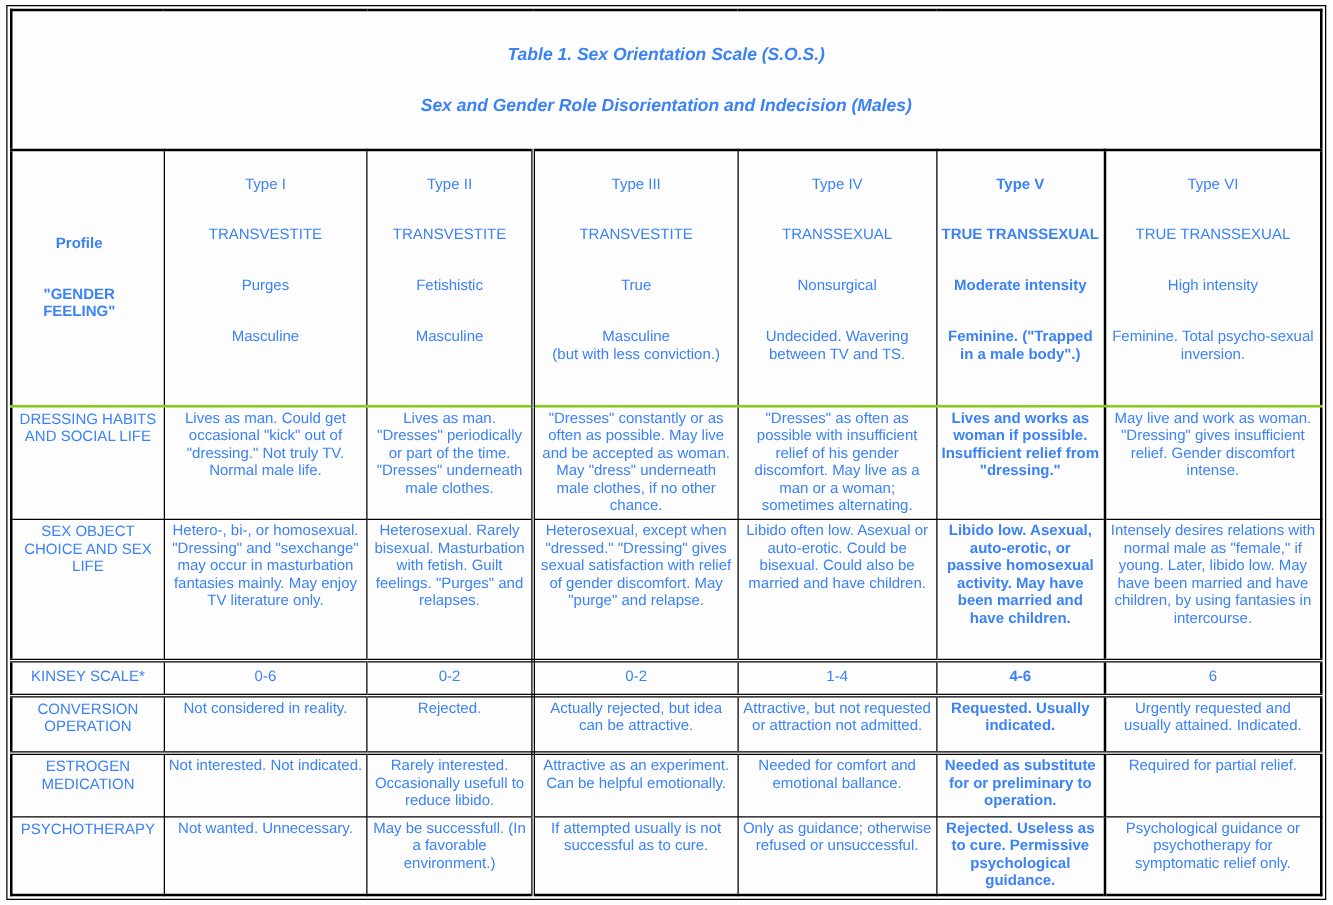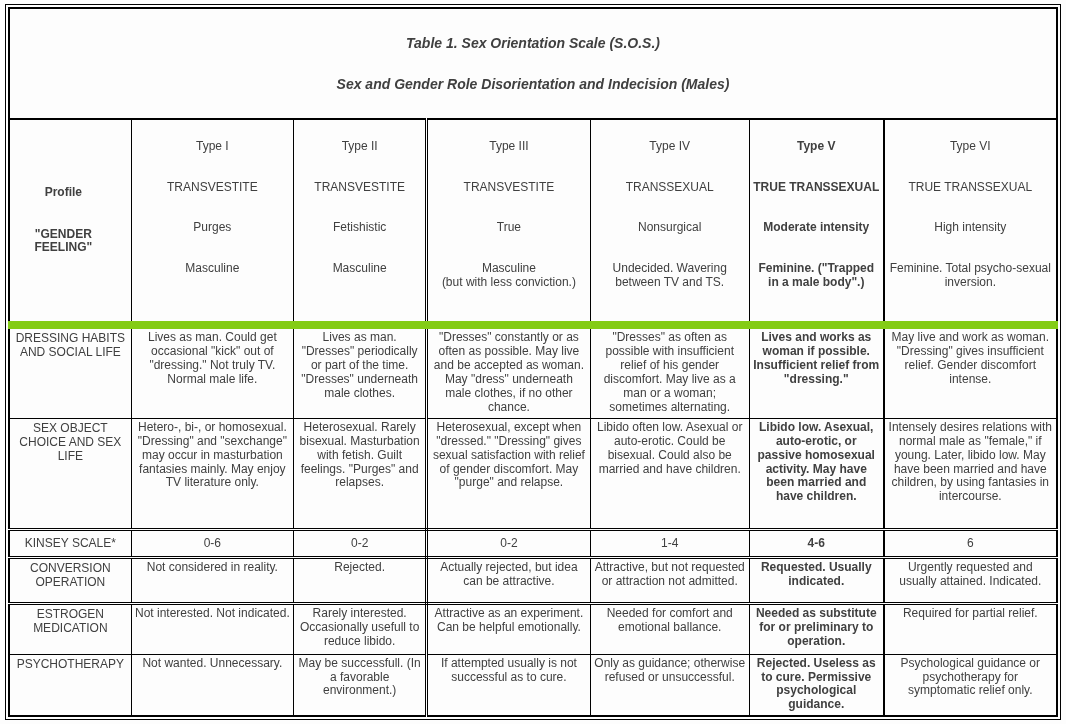--- a/index.html
+++ b/index.html
@@ -3,21 +3,21 @@
 <meta charset="utf-8">
 <style>
   * { box-sizing: border-box; }
   html, body { margin: 0; padding: 0; background: #ffffff; }
   .page {
     width: 1066px; height: 724px;
     background: #fdfdfd;
     padding: 4px 5px;
     overflow: hidden;
     font-family: "Liberation Sans", sans-serif;
-    color: #404040;
+    color: #3b82f6;
   }
   .frame {
     border: 1px solid #000;
     padding: 2px;
     width: 100%; height: 100%;
   }
   table.sos {
     border-collapse: collapse;
     table-layout: fixed;
     width: 100%; height: 100%;
@@ -29,21 +29,21 @@
     border: 1px solid #000;
     vertical-align: top;
     text-align: center;
     padding: 2px 3px;
     white-space: pre-line;
     word-wrap: break-word;
   }
   
   .title-row td   { border-bottom: 2px solid #000; }
   .group-row td   { border-bottom: 2px solid #000; }
-  .profile-row td { border-bottom: 8px solid #84cc16; }
+  .profile-row td { border-bottom: 2px solid #84cc16; }
   .r-sexobj td    { border-bottom: 3px double #000; }
   .r-kinsey td    { border-bottom: 3px double #000; }
   .r-conversion td{ border-bottom: 3px double #000; }
   
   .dbl-right   { border-right: 3px double #000; }
   .thick-right { border-right: 2px solid #000; font-weight: bold; }
 
   .title-row td {
     font-weight: bold; font-style: italic;
     font-size: 14px; line-height: 1.45;

